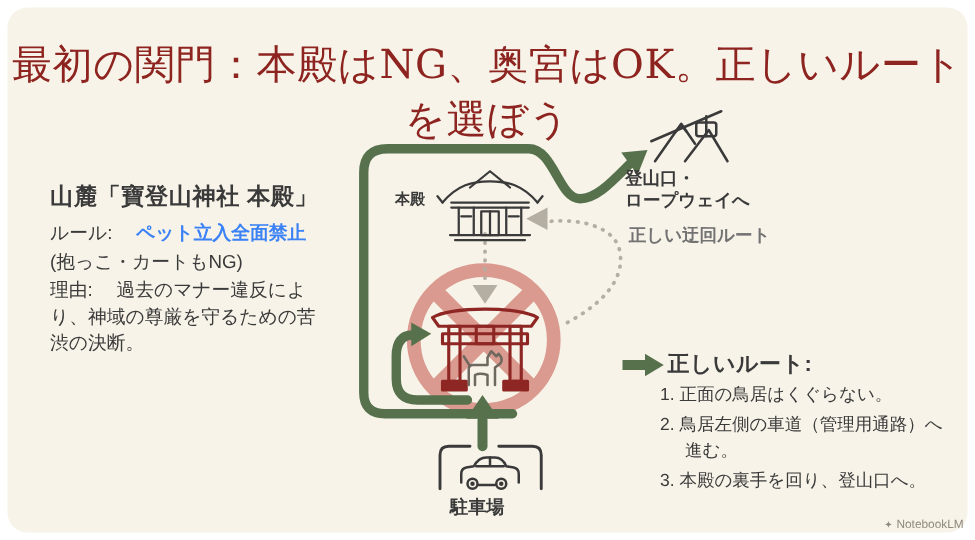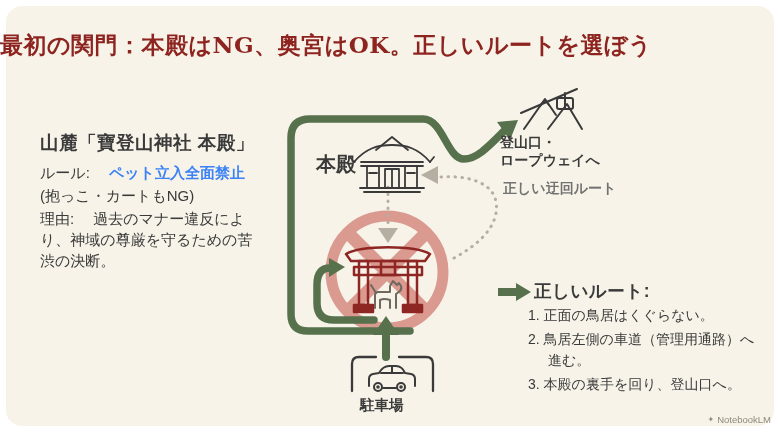--- a/index.html
+++ b/index.html
@@ -9,32 +9,32 @@
     font-family:"Liberation Sans", sans-serif;
     color:#3a3a3a;
   }
   .card{
     position:absolute;inset:6px;background:#f7f3e8;border-radius:16px;
   }
   .abs{position:absolute;}
   #diagram-svg{position:absolute;left:0;top:0;width:780px;height:432px;}
 
   .title{
-    left:0;right:0;top:30px;
+    left:0;right:0;top:30px;text-align:center;
     font-family:"DejaVu Serif", serif;
-    font-weight:bold;font-size:23px;letter-spacing:0.5px;
+    font-weight:normal;font-size:32px;letter-spacing:0.5px;
     color:#8e2420;
   }
-  .info-panel{left:40px;top:132px;width:222px;line-height:21px;font-size:15px;}
+  .info-panel{left:40px;top:146px;width:222px;line-height:21px;font-size:15px;}
   .info-heading{font-size:18.5px;font-weight:bold;margin-bottom:9px;letter-spacing:0.5px;}
   .info-label{font-weight:normal;margin-right:19px;}
   .rule-value{color:#3b82f6;font-weight:bold;}
   .info-line{margin-bottom:2px;}
 
-  .honden-label{left:316px;top:151px;font-size:20px;font-weight:bold;}
+  .honden-label{left:316px;top:151px;font-size:12px;font-weight:bold;}
   .parking-label{left:360px;top:396px;width:64px;text-align:left;font-size:14.5px;font-weight:bold;}
   .trailhead-label{left:500px;top:133px;width:125px;text-align:left;font-size:14px;font-weight:bold;line-height:18px;}
   .detour-label{left:503px;top:180px;font-size:14px;font-weight:bold;color:#737373;}
 
   .route-heading{left:534px;top:279px;font-size:17.5px;font-weight:bold;letter-spacing:0.5px;}
   .route-list{left:528px;top:305px;width:232px;font-size:14px;line-height:21.5px;}
   .route-item{padding-left:20px;text-indent:-20px;margin-bottom:2px;}
 
   .watermark{right:9px;bottom:7px;font-size:9.5px;color:#908a7d;display:flex;align-items:center;gap:3px;}
   .wm-icon{font-size:8px;}

